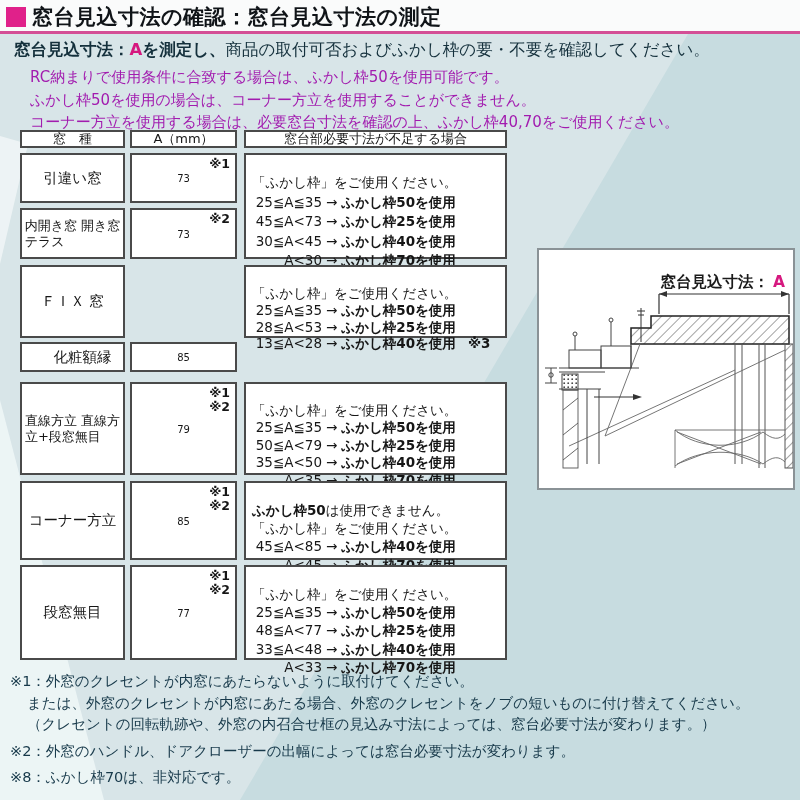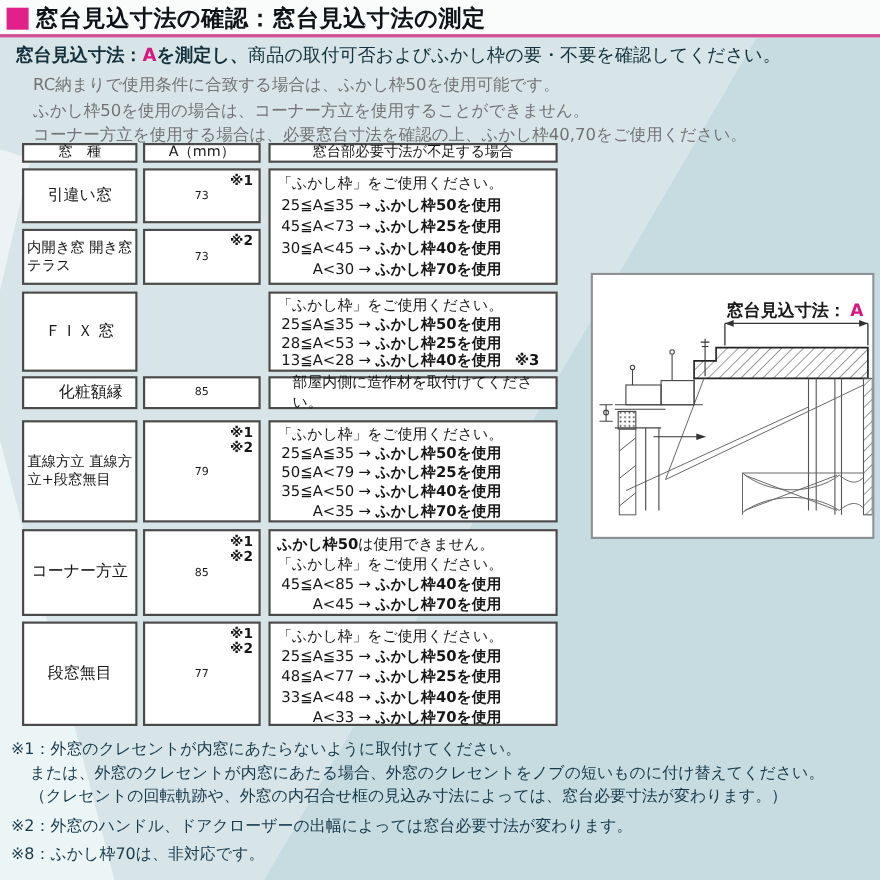--- a/index.html
+++ b/index.html
@@ -19,40 +19,40 @@
   
   .titlebar{position:absolute;left:0;top:0;width:800px;height:31px;background:#fafbfb;}
   .title-underline{position:absolute;left:0;top:31px;width:800px;height:3px;background:#d44f96;}
   .bullet{position:absolute;left:6px;top:7px;width:20px;height:20px;background:#e0218a;display:inline-block;}
   h1.title{position:absolute;left:32px;top:3px;margin:0;font-size:21px;font-weight:700;color:#101418;letter-spacing:.5px;}
   
   .intro{position:absolute;left:14px;top:39px;width:780px;color:#16323e;}
   .intro .lead{margin:0 0 5px 0;font-size:16.5px;color:#14303c;}
   .intro .lead b{font-weight:700;}
   .accent{color:#d6187f;}
-  .intro .sub{margin:0;padding-left:16px;font-size:15px;line-height:22.5px;color:#737373;}
+  .intro .sub{margin:0;padding-left:16px;font-size:15px;line-height:22.5px;color:#a21caf;}
   
   .tbl{position:absolute;left:20px;top:130px;width:487px;height:530px;border-radius:31px;}
   .cell{position:absolute;background:#fff;border:2px solid #4a4a4a;box-sizing:border-box;color:#161616;}
   .c1{left:0;width:105px;}
   .c2{left:110px;width:107px;}
   .c3{left:224px;width:263px;}
   .rh{top:0;height:18px;display:flex;align-items:center;justify-content:center;
       font-size:13px;line-height:14px;font-weight:500;}
   .r1{top:23px;height:50px;} .r2{top:78px;height:51px;} .r3{top:135px;height:73px;}
   .r4{top:212px;height:30px;padding-left:20px;} .r5{top:252px;height:93px;} .r6{top:351px;height:79px;}
   .r7{top:435px;height:95px;} .rA{top:23px;height:106px;}
   .namecell{display:flex;align-items:center;justify-content:center;
       font-size:14.5px;line-height:17px;white-space:pre-line;}
   .namecell.small{font-size:13px;line-height:16px;}
   .aval{position:absolute;left:0;right:0;top:50%;transform:translateY(-50%);
       text-align:center;font-size:10px;}
   .amarks{position:absolute;top:2px;right:5px;font-weight:700;font-size:12.5px;
       line-height:14px;text-align:right;white-space:pre-line;}
-  .rules{padding:3px 6px;font-size:13.5px;}
+  .rules{padding:18px 6px;font-size:13.5px;}
   .rline{display:flex;align-items:flex-end;}
   .cond{width:70px;text-align:right;white-space:nowrap;}
   .arr{margin:0 4px;}
   .res{font-weight:700;white-space:nowrap;}
   .note3{font-weight:700;margin-left:12px;}
   .ebold{font-weight:700;}
   .lh19 .iline,.lh19 .rline{line-height:19.5px;}
   .lh17 .iline,.lh17 .rline{line-height:16.8px;}
   .lh175 .iline,.lh175 .rline{line-height:17.4px;}
   .lh18 .iline,.lh18 .rline{line-height:18.2px;}
@@ -167,21 +167,20 @@
           <span class="res">ふかし枠25を使用</span>
         </div>
       <div class="rline">
           <span class="cond">13≦A&lt;28</span>
           <span class="arr">→</span>
           <span class="res">ふかし枠40を使用</span>
           <span class="note3">※3</span>
         </div>
     </div>
 
-    <div class="cell c3 r4 centercell">部屋内側に造作材を取付けてください。</div>
 
     <div class="cell c3 r5 rules lh175">
       <div class="iline">「ふかし枠」をご使用ください。</div>
       <div class="rline">
           <span class="cond">25≦A≦35</span>
           <span class="arr">→</span>
           <span class="res">ふかし枠50を使用</span>
         </div>
       <div class="rline">
           <span class="cond">50≦A&lt;79</span>

